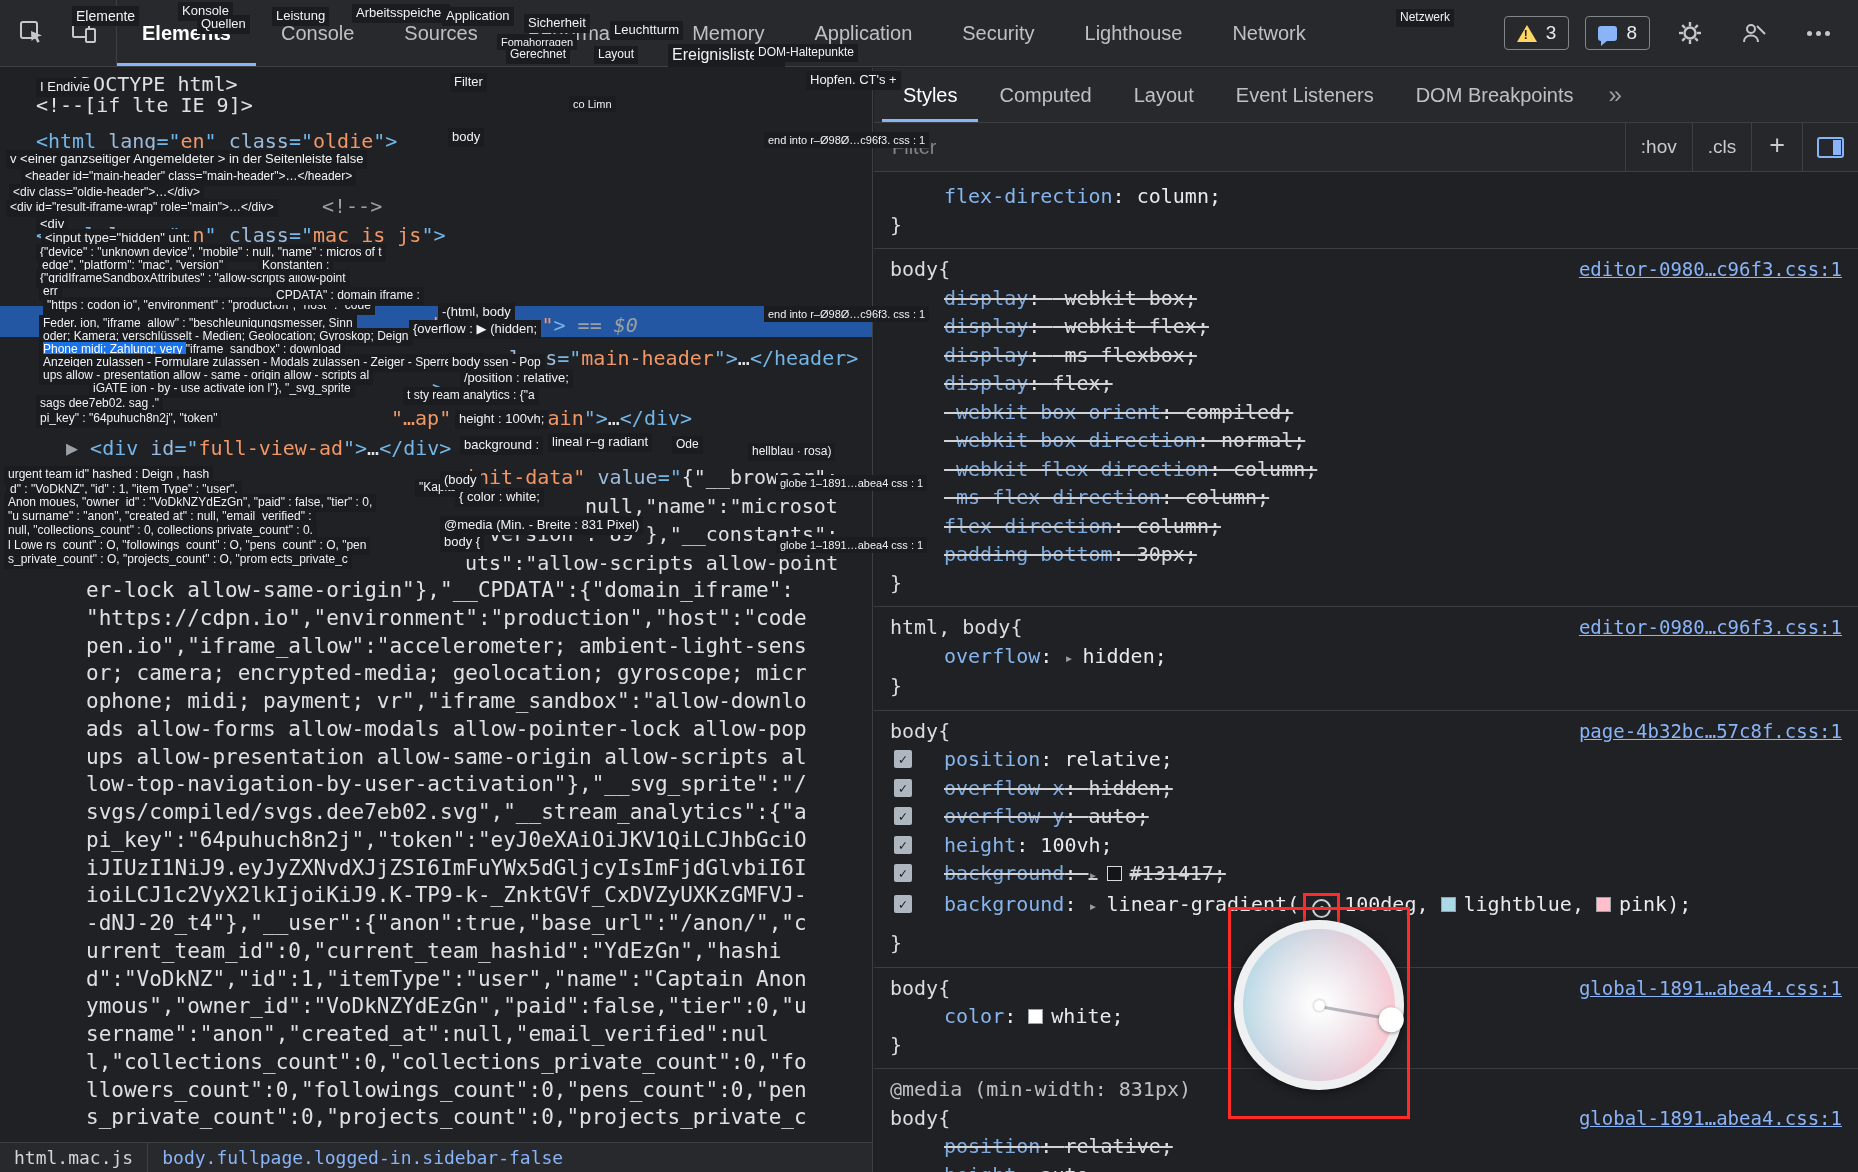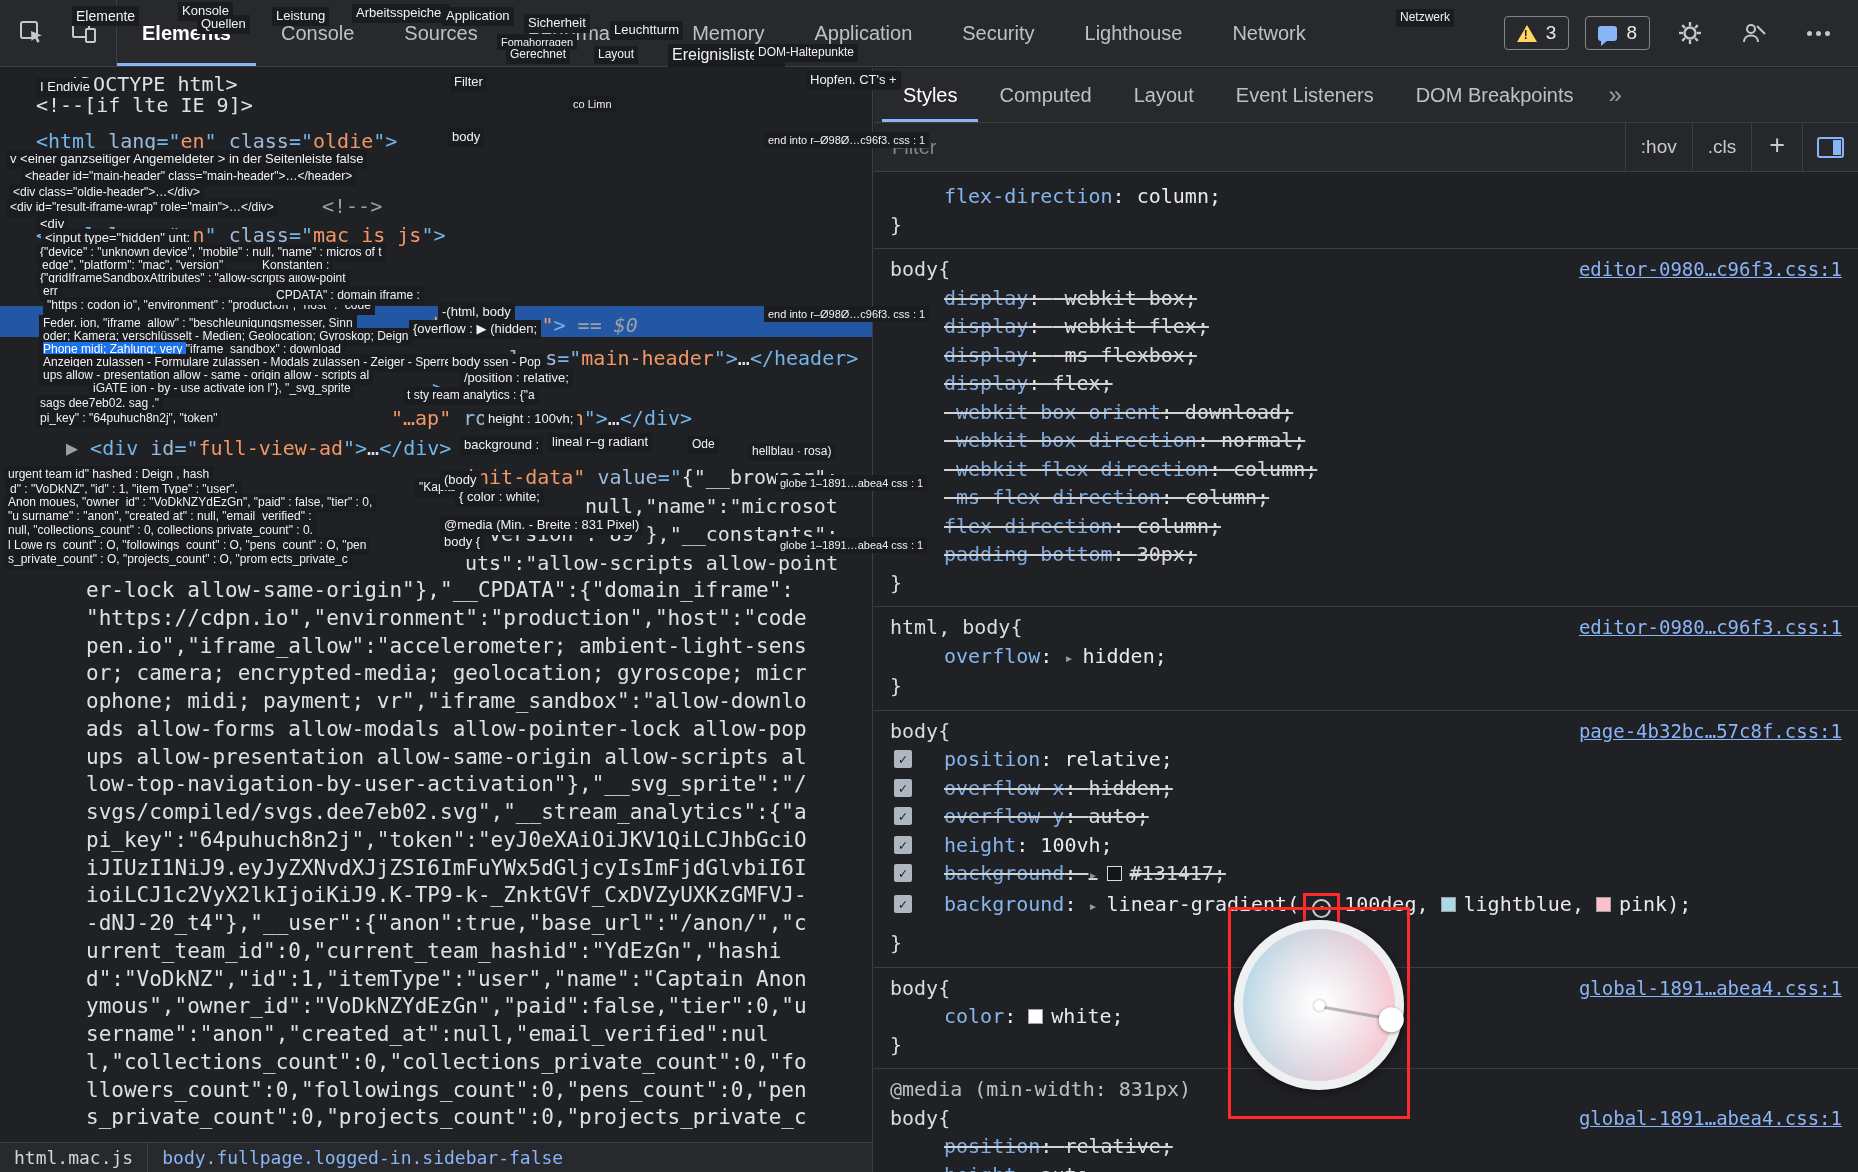--- a/index.html
+++ b/index.html
@@ -227,21 +227,21 @@
         <section class="rule">
           <div class="sel-line">
             <span class="selector">body</span>
             <span class="brace"> {</span>
             <a class="css-link">editor-0980…c96f3.css:1</a>
           </div>
           <div class="prop-line"><span class="decl struck"><span class="pname">display</span><span class="pcolon">: </span><span class="pval">-webkit-box;</span></span></div>
           <div class="prop-line"><span class="decl struck"><span class="pname">display</span><span class="pcolon">: </span><span class="pval">-webkit-flex;</span></span></div>
           <div class="prop-line"><span class="decl struck"><span class="pname">display</span><span class="pcolon">: </span><span class="pval">-ms-flexbox;</span></span></div>
           <div class="prop-line"><span class="decl struck"><span class="pname">display</span><span class="pcolon">: </span><span class="pval">flex;</span></span></div>
-          <div class="prop-line"><span class="decl struck"><span class="pname">-webkit-box-orient</span><span class="pcolon">: </span><span class="pval">download;</span></span></div>
+          <div class="prop-line"><span class="decl struck"><span class="pname">-webkit-box-orient</span><span class="pcolon">: </span><span class="pval">compiled;</span></span></div>
           <div class="prop-line"><span class="decl struck"><span class="pname">-webkit-box-direction</span><span class="pcolon">: </span><span class="pval">normal;</span></span></div>
           <div class="prop-line"><span class="decl struck"><span class="pname">-webkit-flex-direction</span><span class="pcolon">: </span><span class="pval">column;</span></span></div>
           <div class="prop-line"><span class="decl struck"><span class="pname">-ms-flex-direction</span><span class="pcolon">: </span><span class="pval">column;</span></span></div>
           <div class="prop-line"><span class="decl struck"><span class="pname">flex-direction</span><span class="pcolon">: </span><span class="pval">column;</span></span></div>
           <div class="prop-line"><span class="decl struck"><span class="pname">padding-bottom</span><span class="pcolon">: </span><span class="pval">30px;</span></span></div>
           <div class="close-line">}</div>
         </section>
         <section class="rule">
           <div class="sel-line">
             <span class="selector">html, body</span>
@@ -357,24 +357,24 @@
       <div class="overlay" style="left: 806px; top: 71px; font-size: 13px;">Hopfen. CT's +</div>
       <div class="overlay" style="left: 569px; top: 96px; font-size: 11px;">co Limn</div>
       <div class="overlay" style="left: 448px; top: 128px; font-size: 13px;">body</div>
       <div class="overlay" style="left: 764px; top: 132px; font-size: 11px;">end into r–Ø98Ø…c96f3. css : 1</div>
       <div class="overlay" style="left: 764px; top: 306px; font-size: 11px;">end into r–Ø98Ø…c96f3. css : 1</div>
       <div class="overlay" style="left: 438px; top: 303px; font-size: 13px;">-(html, body</div>
       <div class="overlay" style="left: 409px; top: 320px; font-size: 13px;">{overflow : ▶ (hidden;</div>
       <div class="overlay" style="left: 448px; top: 353px; font-size: 13px;">body</div>
       <div class="overlay" style="left: 460px; top: 369px; font-size: 13px;">/position : relative;</div>
       <div class="overlay" style="left: 403px; top: 387px; font-size: 12px;">t sty ream analytics : {"a</div>
-      <div class="overlay" style="left: 484px; top: 410px; font-size: 13px;">height : 100vh;</div>
+      <div class="overlay" style="left: 455px; top: 410px; font-size: 13px;">height : 100vh;</div>
       <div class="overlay" style="left: 460px; top: 436px; font-size: 13px;">background :</div>
       <div class="overlay" style="left: 548px; top: 433px; font-size: 13px;">lineal r–g radiant</div>
-      <div class="overlay" style="left: 672px; top: 436px; font-size: 12px; margin-left: 16px;">Ode</div>
+      <div class="overlay" style="left: 672px; top: 436px; font-size: 12px;">Ode</div>
       <div class="overlay" style="left: 748px; top: 443px; font-size: 12px;">hellblau · rosa)</div>
       <div class="overlay" style="left: 440px; top: 471px; font-size: 13px;">(body</div>
       <div class="overlay" style="left: 455px; top: 488px; font-size: 13px;">{ color : white;</div>
       <div class="overlay" style="left: 440px; top: 516px; font-size: 13px;">@media (Min. - Breite : 831 Pixel)</div>
       <div class="overlay" style="left: 440px; top: 533px; font-size: 13px;">body {</div>
       <div class="overlay" style="left: 776px; top: 475px; font-size: 11px;">globe 1–1891…abea4 css : 1</div>
       <div class="overlay" style="left: 776px; top: 537px; font-size: 11px;">globe 1–1891…abea4 css : 1</div>
     </div>
 </div>
 

